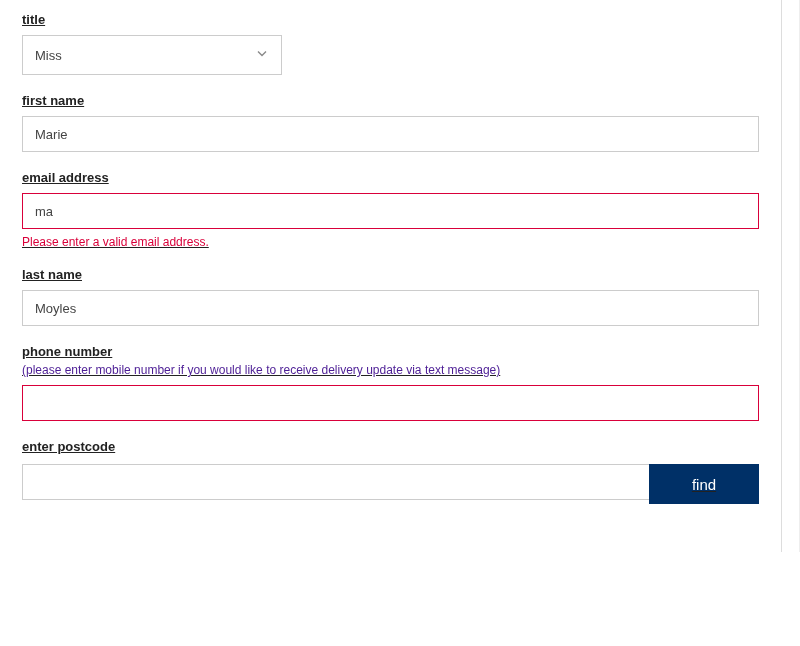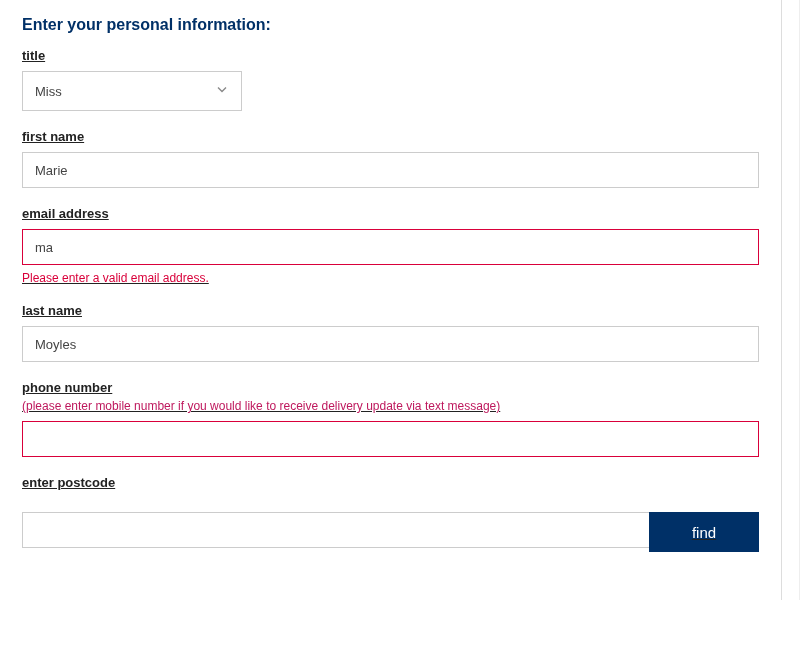--- a/index.html
+++ b/index.html
@@ -3,46 +3,45 @@
   <meta charset="utf-8">
   <style>
     * { box-sizing: border-box; margin: 0; padding: 0; }
     body { font-family: Arial, Helvetica, sans-serif; font-size: 13px; color: #222; }
     .page { display: flex; width: 800px; }
     .main { flex: 1; padding: 12px 22px 30px 22px; border-right: 1px solid #ddd; }
     .sidebar { width: 18px; padding-top: 0; border-right: 1px solid #eee; position: relative; }
     .section-title { color: #003067; font-size: 16px; font-weight: bold; margin: 4px 0 14px 0; }
     .field { margin-bottom: 18px; text-decoration: underline; }
     .label { font-weight: bold; font-size: 13px; color: #222; margin-bottom: 8px; display:block; }
-    .hint { color: #be185d; font-size: 12px; margin-top: -4px; margin-bottom: 8px; }
-    .select-wrap { position: relative; width: 220px; }
+    .hint { color: #4c1d95; font-size: 12px; margin-top: -4px; margin-bottom: 8px; }
+    .select-wrap { position: relative; width: 260px; }
     .select-wrap select {
       width: 100%; height: 40px; padding: 0 12px; border:1px solid #ccc; background:#fff;
       appearance:none; -webkit-appearance:none; font-size:13px; color:#444;
     }
     .select-wrap .chev { pointer-events:none; position:absolute; right:12px; top:50%; transform:translateY(-50%); }
     .chev svg { width:16px; height:16px; stroke:#888; }
     input[type=text] {
       width: 100%; height: 36px; padding: 0 12px; border:1px solid #ccc; font-size:13px; color:#444;
     }
     input.error { border-color:#d9003a; }
     .err-text { color:#d9003a; font-size:12px; margin-top:6px; }
     .postcode-row { display:flex;border-radius:8px; }
     .postcode-row input { flex:1; border-right:none; }
     .find-btn { width:110px; height:40px; background:#003067; color:#fff; border:none; font-size:15px; text-align:center; cursor:pointer; }
     .address-section-title { margin-top:30px; }
-    .enter-postcode-label { margin-bottom:22px; }
+    .enter-postcode-label { margin-bottom:10px; }
   </style>
 </head>
 <body>
 
 <div class="page">
   <div class="main">
 
-    <div class="section-title">Enter your personal information:</div>
 
     <div class="field">
       <span class="label">title</span>
       <div class="select-wrap">
         <select>
           <option>Miss</option>
         </select>
         <span class="chev">
           <svg viewBox="0 0 24 24" fill="none" stroke-width="2">
               <polyline points="6 9 12 15 18 9"></polyline>

